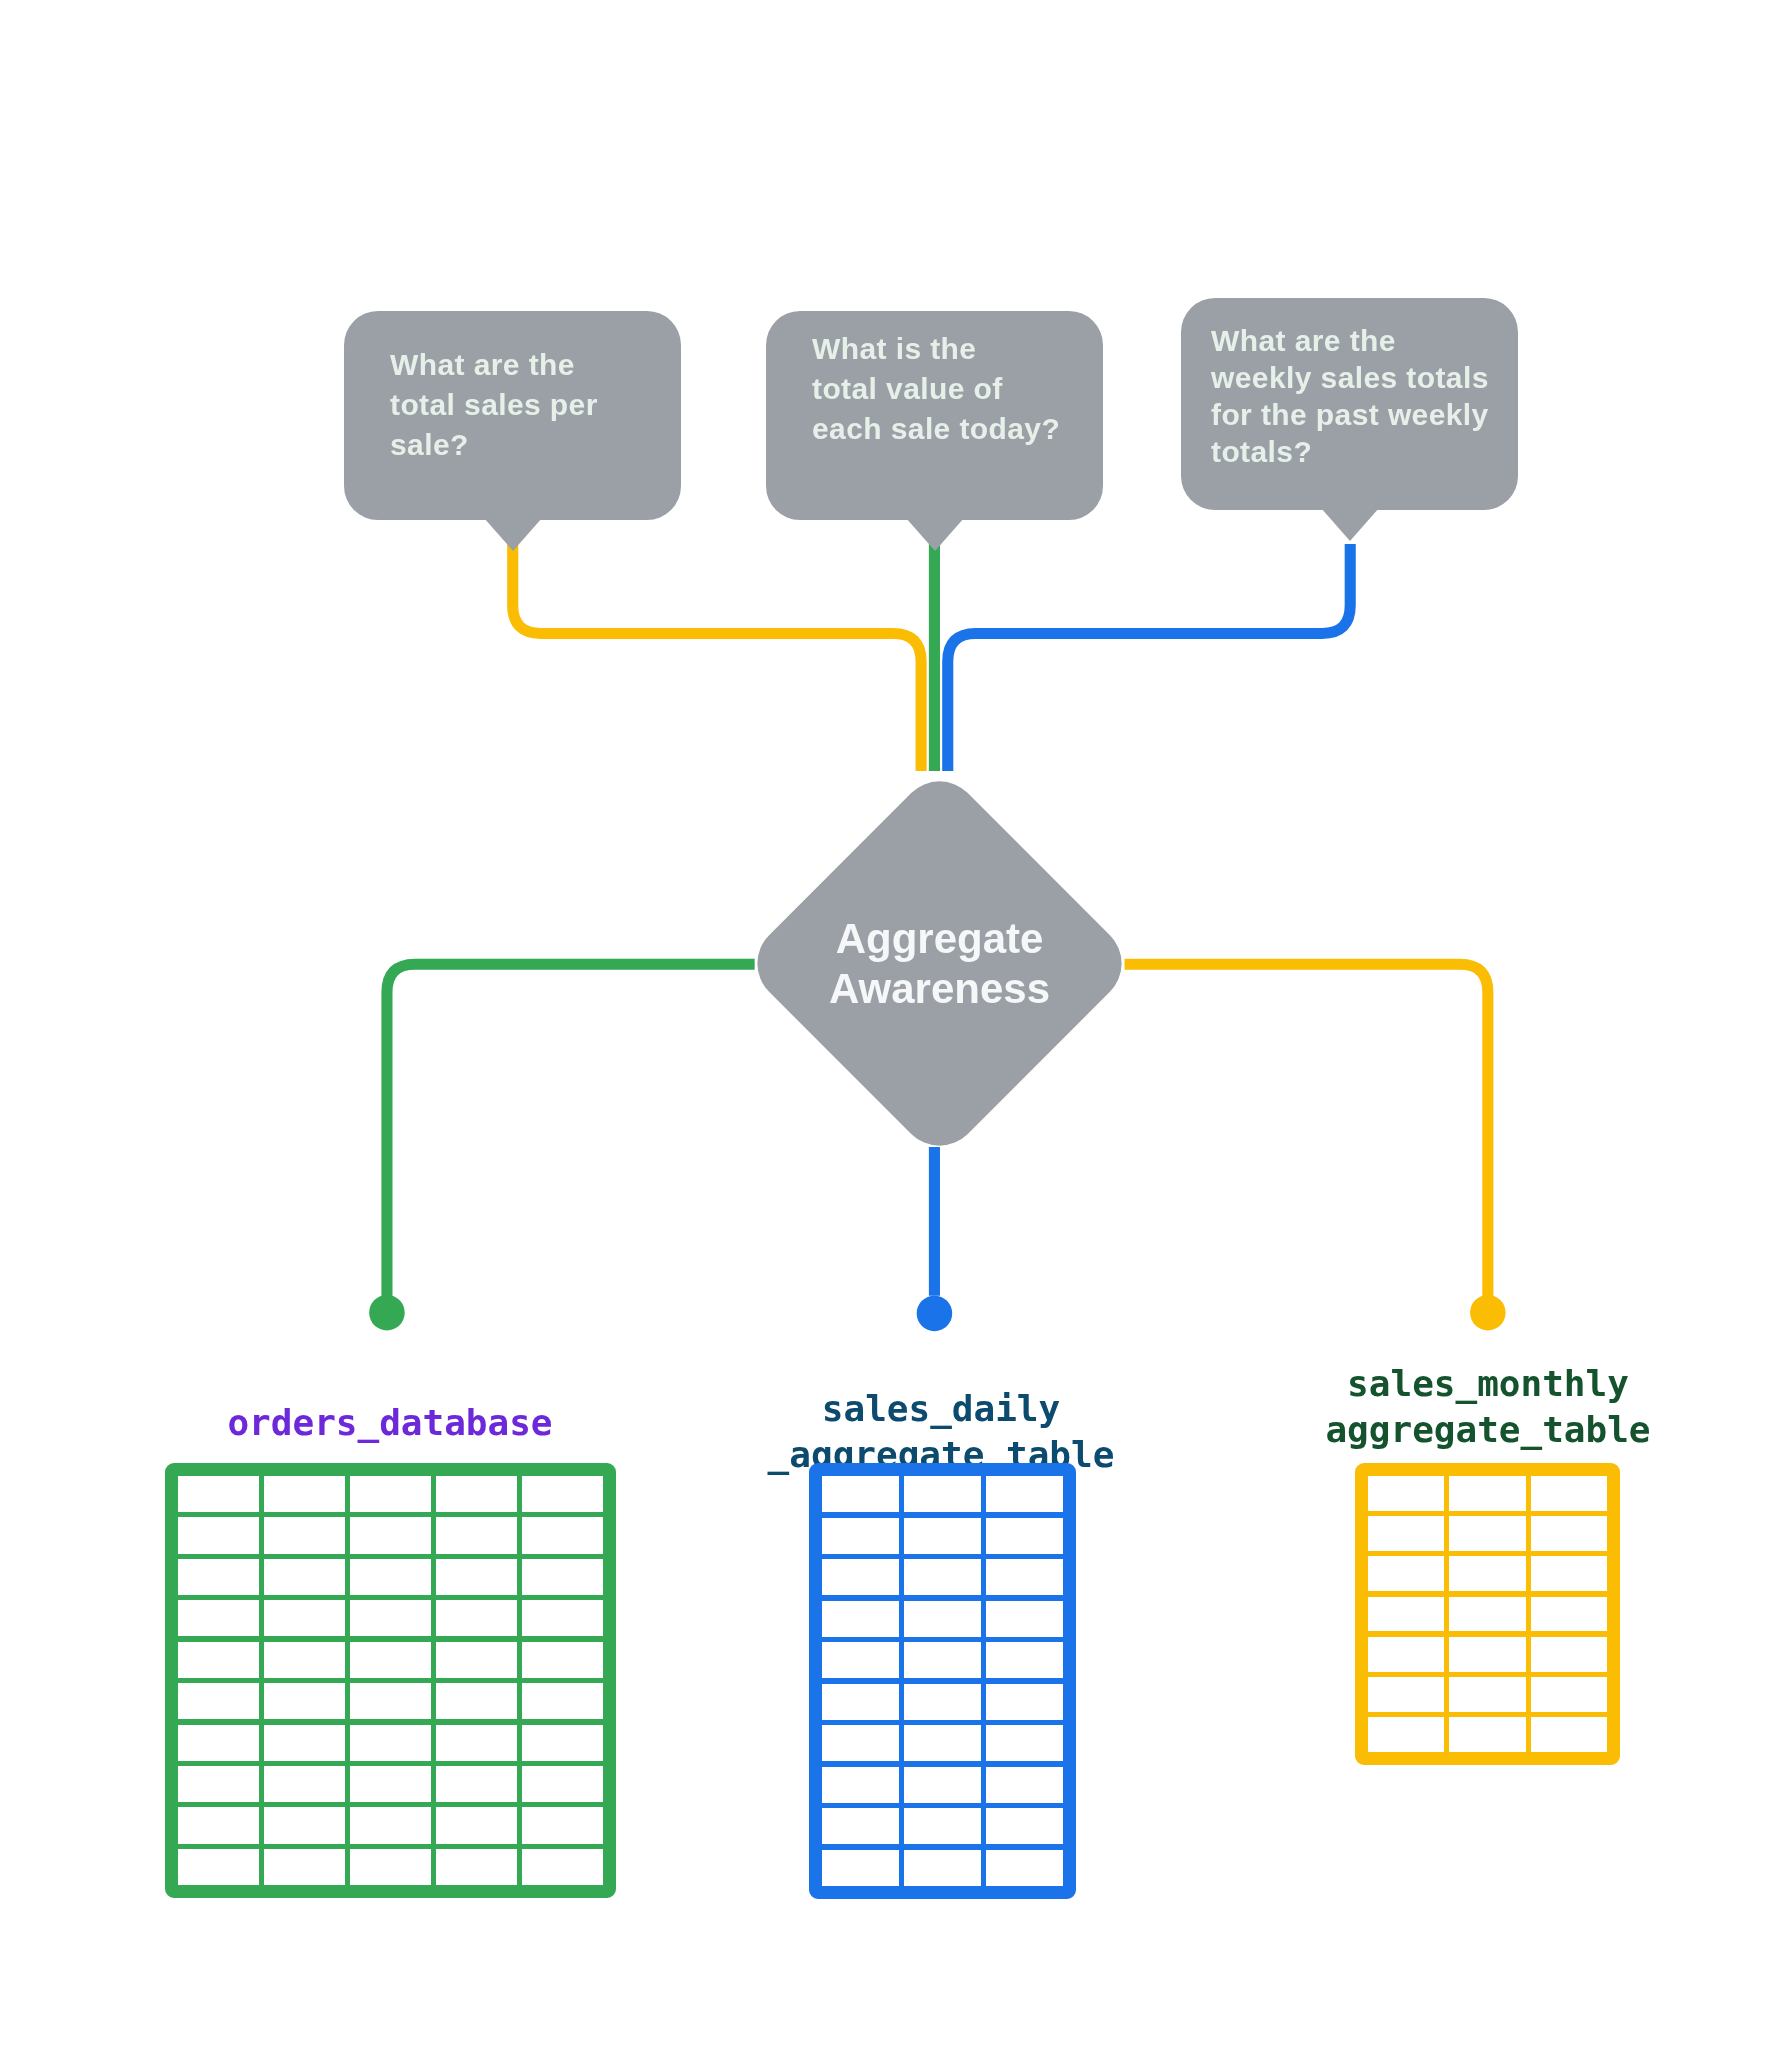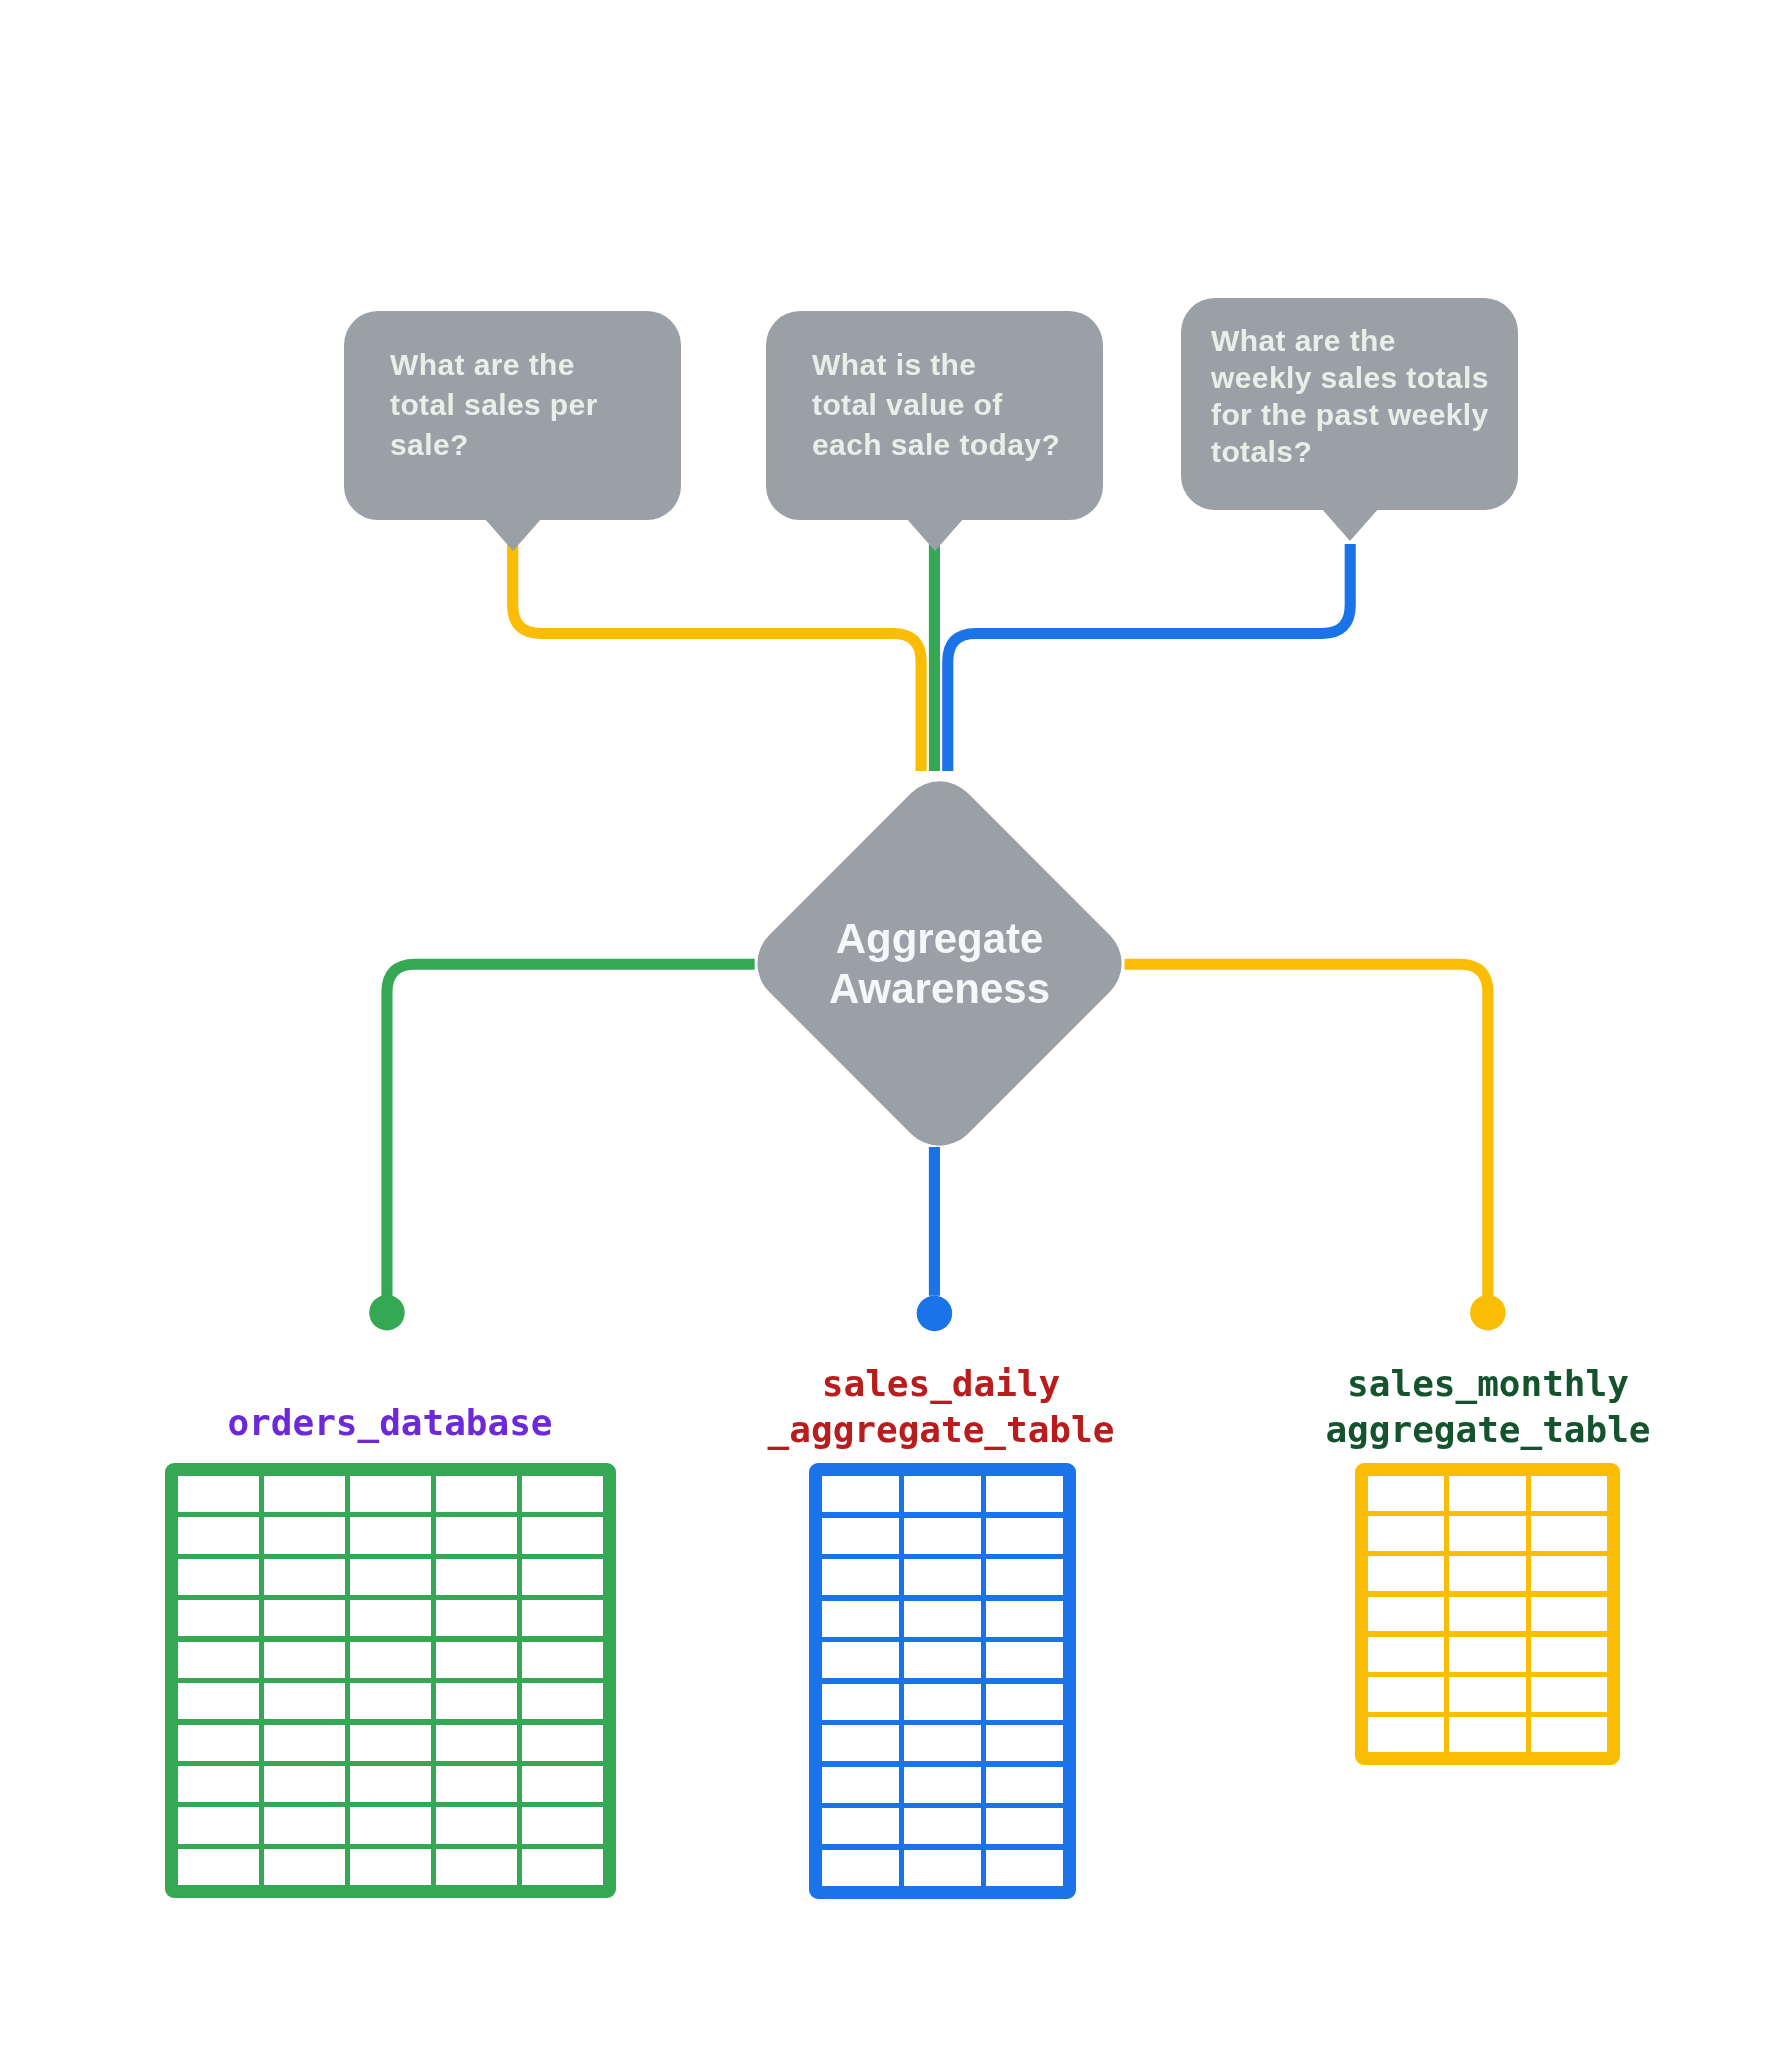--- a/index.html
+++ b/index.html
@@ -7,21 +7,21 @@
           font-family:"Liberation Sans",sans-serif;border-radius:17px;}
   .wires{position:absolute;left:0;top:0;width:1786px;height:2046px;}
   .wires path{fill:none;stroke-width:15px;}
 
   .bubble{position:absolute;width:337px;border-radius:34px;box-sizing:border-box;}
   .bubble .btext{font-weight:bold;font-size:30px;line-height:40px;letter-spacing:0.4px;}
   .bubble .tail{position:absolute;left:50%;bottom:-31px;margin-left:-29px;width:0;height:0;
                 border-left:29px solid transparent;border-right:29px solid transparent;
                 border-top-width:33px;border-top-style:solid;}
   .b1{left:344px;top:311px;height:209px;padding:34px 30px 0 46px;}
-  .b2{left:766px;top:311px;height:209px;padding:34px 30px 0 46px;}
+  .b2{left:766px;top:311px;height:209px;padding:18px 30px 0 46px;}
   .b3{left:1181px;top:298px;height:212px;padding:24px 19px 0 30px;}
   .b3 .btext{font-size:30px;line-height:37px;}
 
   .diamond{position:absolute;left:799px;top:823px;width:281px;height:281px;
            transform:rotate(45deg);border-radius:40px;}
   .diamond-text{position:absolute;left:0;top:0;width:100%;height:100%;transform:rotate(-45deg);
                 display:flex;flex-direction:column;align-items:center;justify-content:center;
                 font-weight:bold;font-size:42px;line-height:50px;}
 
   .tbl-label{position:absolute;width:444px;text-align:center;
@@ -81,21 +81,21 @@
     <div class="diamond-text" style="color: rgb(245, 247, 248);">
       <div>Aggregate</div>
       <div>Awareness</div>
     </div>
   </div>
 
   <div class="tbl-label lab-green" style="color: #6d28d9;">
     <div>orders_database</div>
   </div>
 
-  <div class="tbl-label lab-blue" style="color: #b91c1c;">
+  <div class="tbl-label lab-blue" style="color: #0c4a6e; margin-top: 25px;">
     <div>sales_daily</div>
     <div>_aggregate_table</div>
   </div>
 
   <div class="tbl-label lab-yellow" style="color: #14532d;">
     <div>sales_monthly</div>
     <div>aggregate_table</div>
   </div>
 
   <div class="dtable t-green" style="background: rgb(52, 168, 83); border-color: rgb(52, 168, 83); grid-template-columns: repeat(5, 1fr); grid-template-rows: repeat(10, 1fr);">

